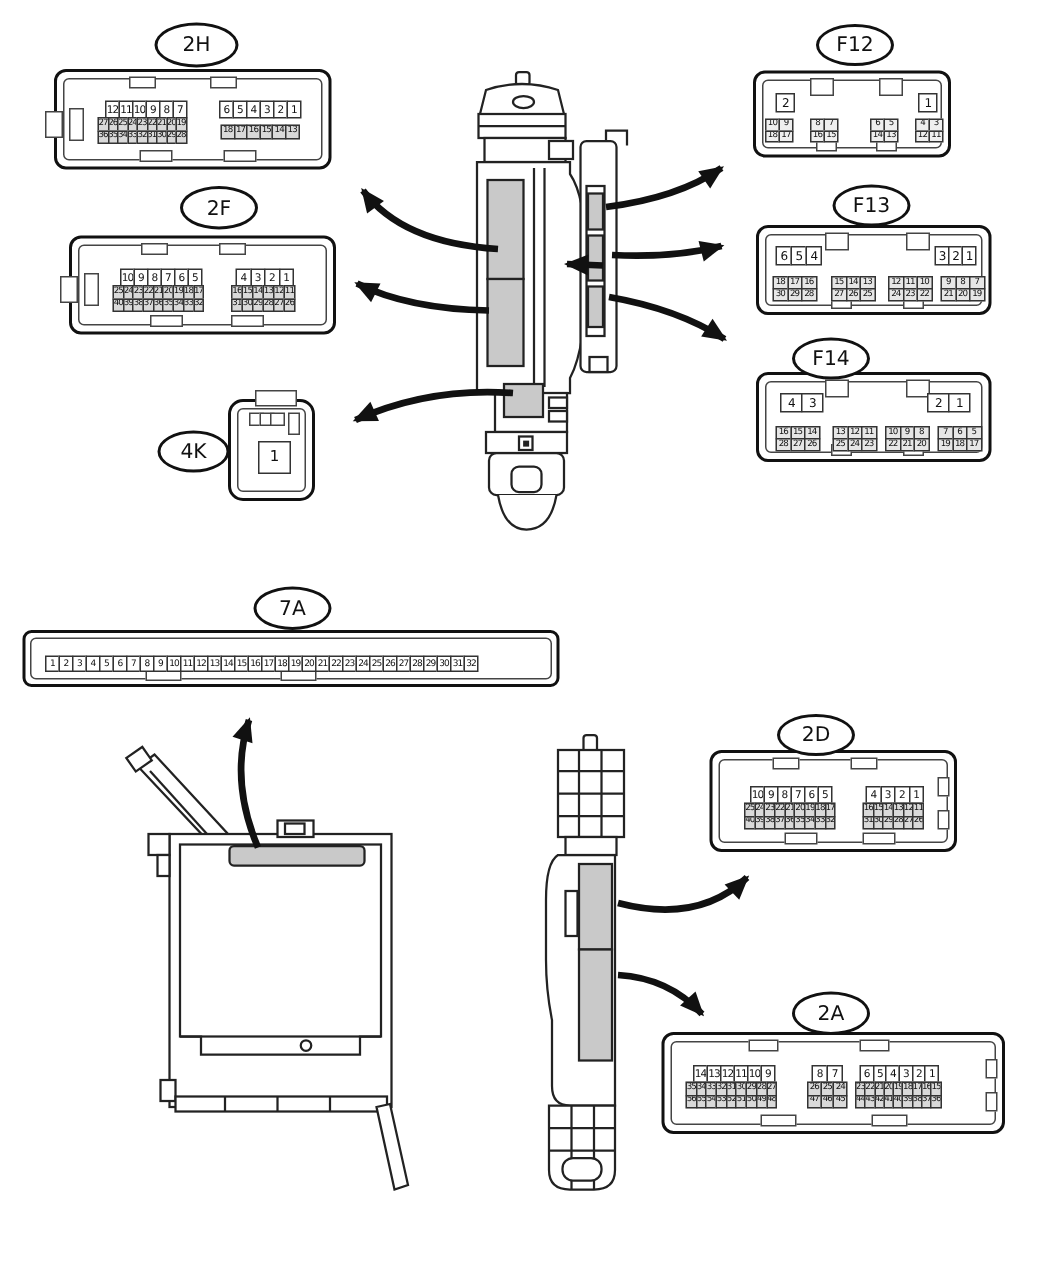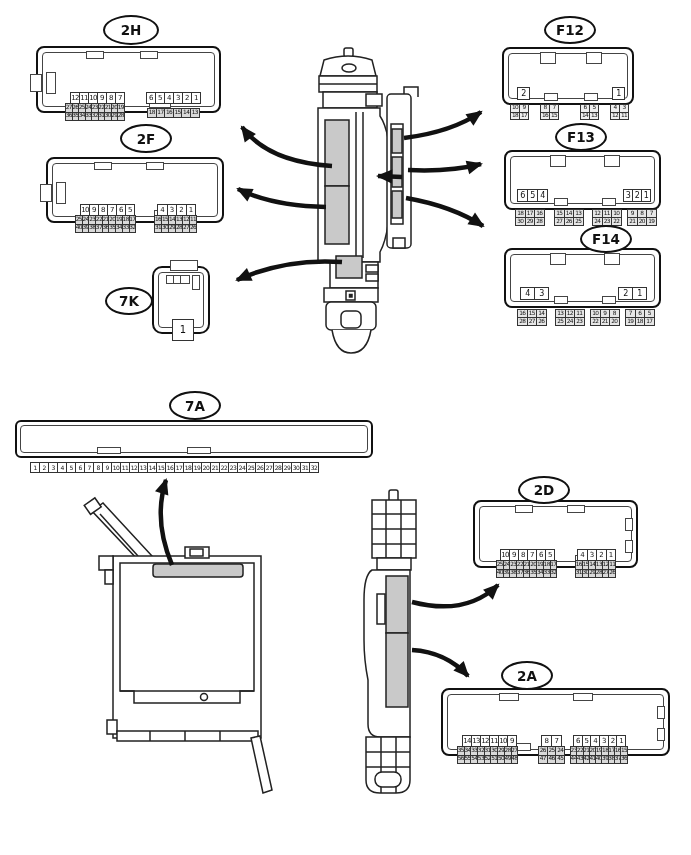--- a/index.html
+++ b/index.html
@@ -1,26 +1,26 @@
 <!DOCTYPE html>
 <html><head>
 <meta charset="utf-8">
 <style>
   html,body{margin:0;padding:0;background:#fff;}
   #canvas{position:relative;width:691px;height:855px;background:#fff;overflow:hidden;
           font-family:"DejaVu Sans", sans-serif;color:#111;}
   svg{position:absolute;left:0;top:0;}
   .oval{position:absolute;border:2px solid #111;border-radius:50%;background:#fff;
         display:flex;align-items:center;justify-content:center;
-        font-size:13.5px;font-weight:700;z-index:5;}
+        font-size:13.5px;font-weight:400;z-index:5;}
   .cbox{position:absolute;border:2px solid #111;border-radius:8px;background:#fff;
         box-sizing:border-box;z-index:4;}
   .cbox .inner{position:absolute;inset:4px;border:1px solid #444;border-radius:4px;background:#fff;display:block;}
   .notch{position:absolute;border:1px solid #444;background:#fff;display:block;z-index:2;}
-  .pgroup{position:absolute;z-index:3;margin-top:25px;}
+  .pgroup{position:absolute;z-index:3;}
   .prow{display:flex;}
   .prow + .prow{margin-top:-1px;}
   .pin{box-sizing:border-box;flex:none;border:1px solid #333;background:#fff;
        display:flex;align-items:center;justify-content:center;
        font-size:7px;letter-spacing:-0.6px;line-height:1;overflow:hidden;
        width:10px;height:12px;color:#111;}
   .pin + .pin{margin-left:-1px;}
   .r1 .pin,.r2 .pin{width:7.5px;height:9.5px;font-size:5.8px;background:#d9d9d9;}
 
   
@@ -174,27 +174,27 @@
       <path d="M406,198 Q452,206 483,226" marker-end="url(#ah)"></path>
       <path d="M402,177 L378,176" marker-end="url(#ah)"></path>
       <path d="M172,565 Q153,520 166,480" marker-end="url(#ah)"></path>
       <path d="M412,602 Q466,616 498,585" marker-end="url(#ah)"></path>
       <path d="M412,650 Q446,652 468,676" marker-end="url(#ah)"></path>
     </g>
   </svg>
 
   <div class="oval" style="left:103px;top:15px;width:52px;height:26px">2H</div>
   <div class="oval" style="left:120px;top:124px;width:48px;height:25px">2F</div>
-  <div class="oval" style="left:105px;top:287px;width:44px;height:24px">7K</div>
+  <div class="oval" style="left:105px;top:287px;width:44px;height:24px">4K</div>
   <div class="oval" style="left:544px;top:16px;width:48px;height:24px">F12</div>
   <div class="oval" style="left:555px;top:123px;width:48px;height:24px">F13</div>
-  <div class="oval" style="left:580px;top:225px;width:48px;height:24px">F14</div>
+  <div class="oval" style="left:528px;top:225px;width:48px;height:24px">F14</div>
   <div class="oval" style="left:169px;top:391px;width:48px;height:25px">7A</div>
   <div class="oval" style="left:518px;top:476px;width:48px;height:24px">2D</div>
-  <div class="oval" style="left:501px;top:661px;width:48px;height:25px">2A</div>
+  <div class="oval" style="left:528px;top:661px;width:48px;height:25px">2A</div>
 
   <div class="cbox" id="box-2H" style="left:36px;top:46px;width:185px;height:67px">
     <i class="inner"></i>
     <i class="notch" style="left:48px;top:3px;width:16px;height:6px"></i>
     <i class="notch" style="left:102px;top:3px;width:16px;height:6px"></i>
     <i class="notch" style="left:55px;bottom:3px;width:20px;height:6px"></i>
     <i class="notch" style="left:111px;bottom:3px;width:20px;height:6px"></i>
     <i class="notch" style="left:-8px;top:26px;width:10px;height:16px"></i>
     <i class="notch" style="left:8px;top:24px;width:8px;height:20px"></i>
   <div class="pgroup g0">

